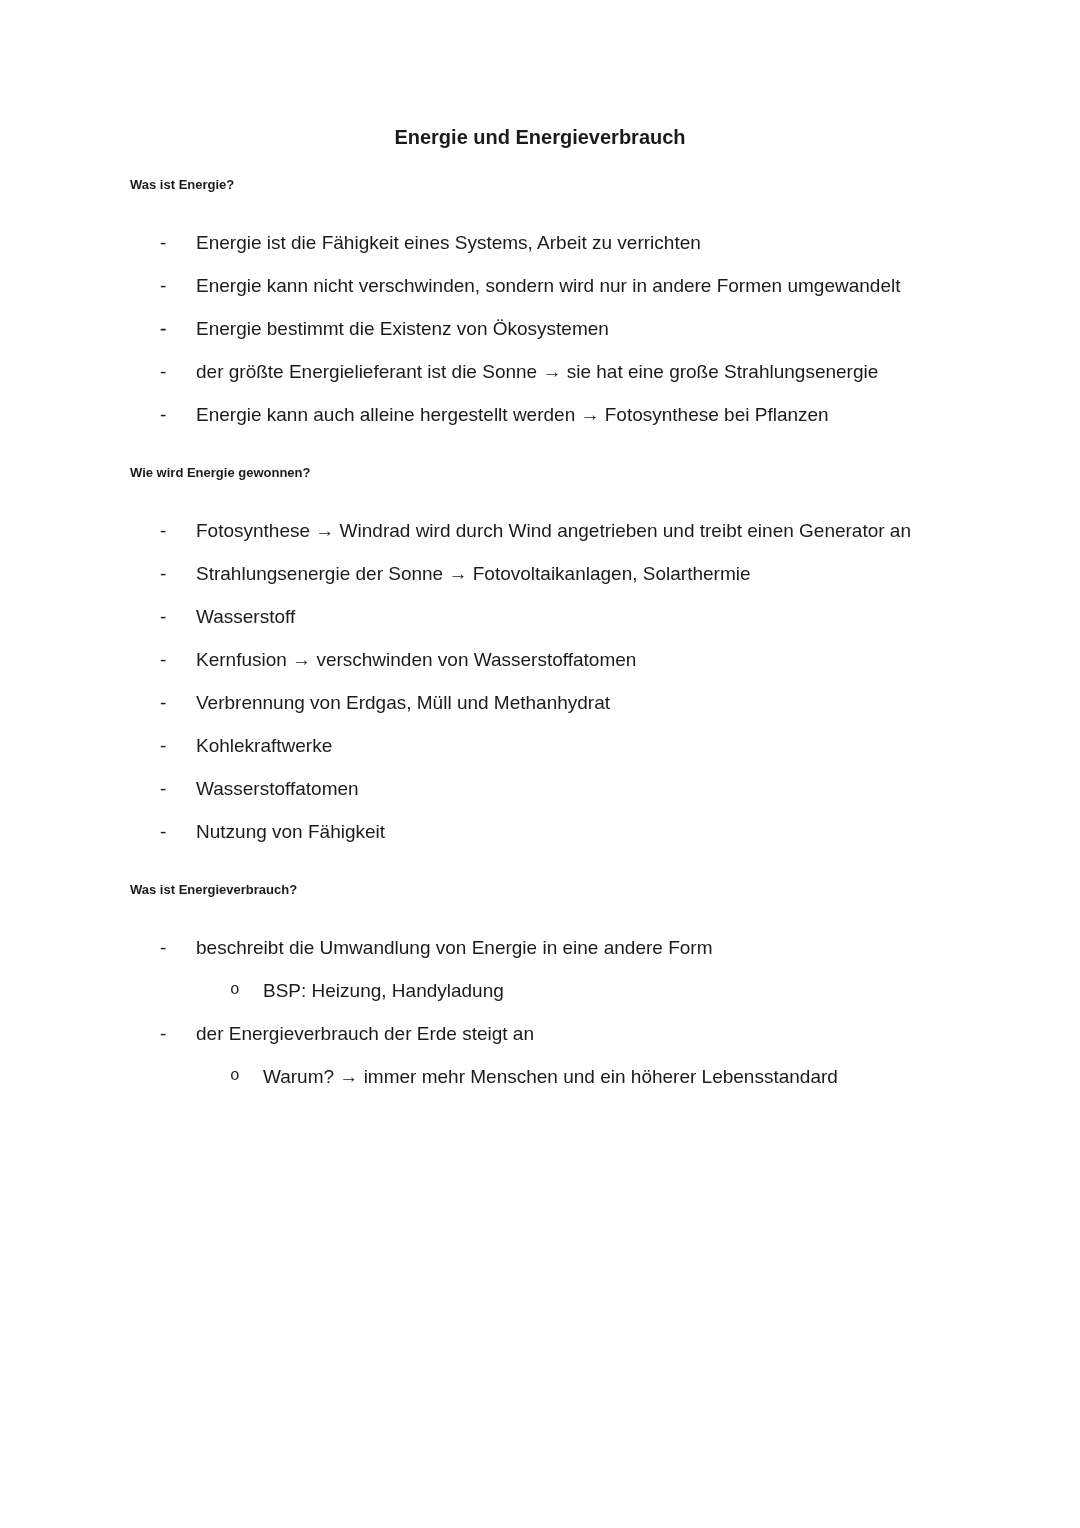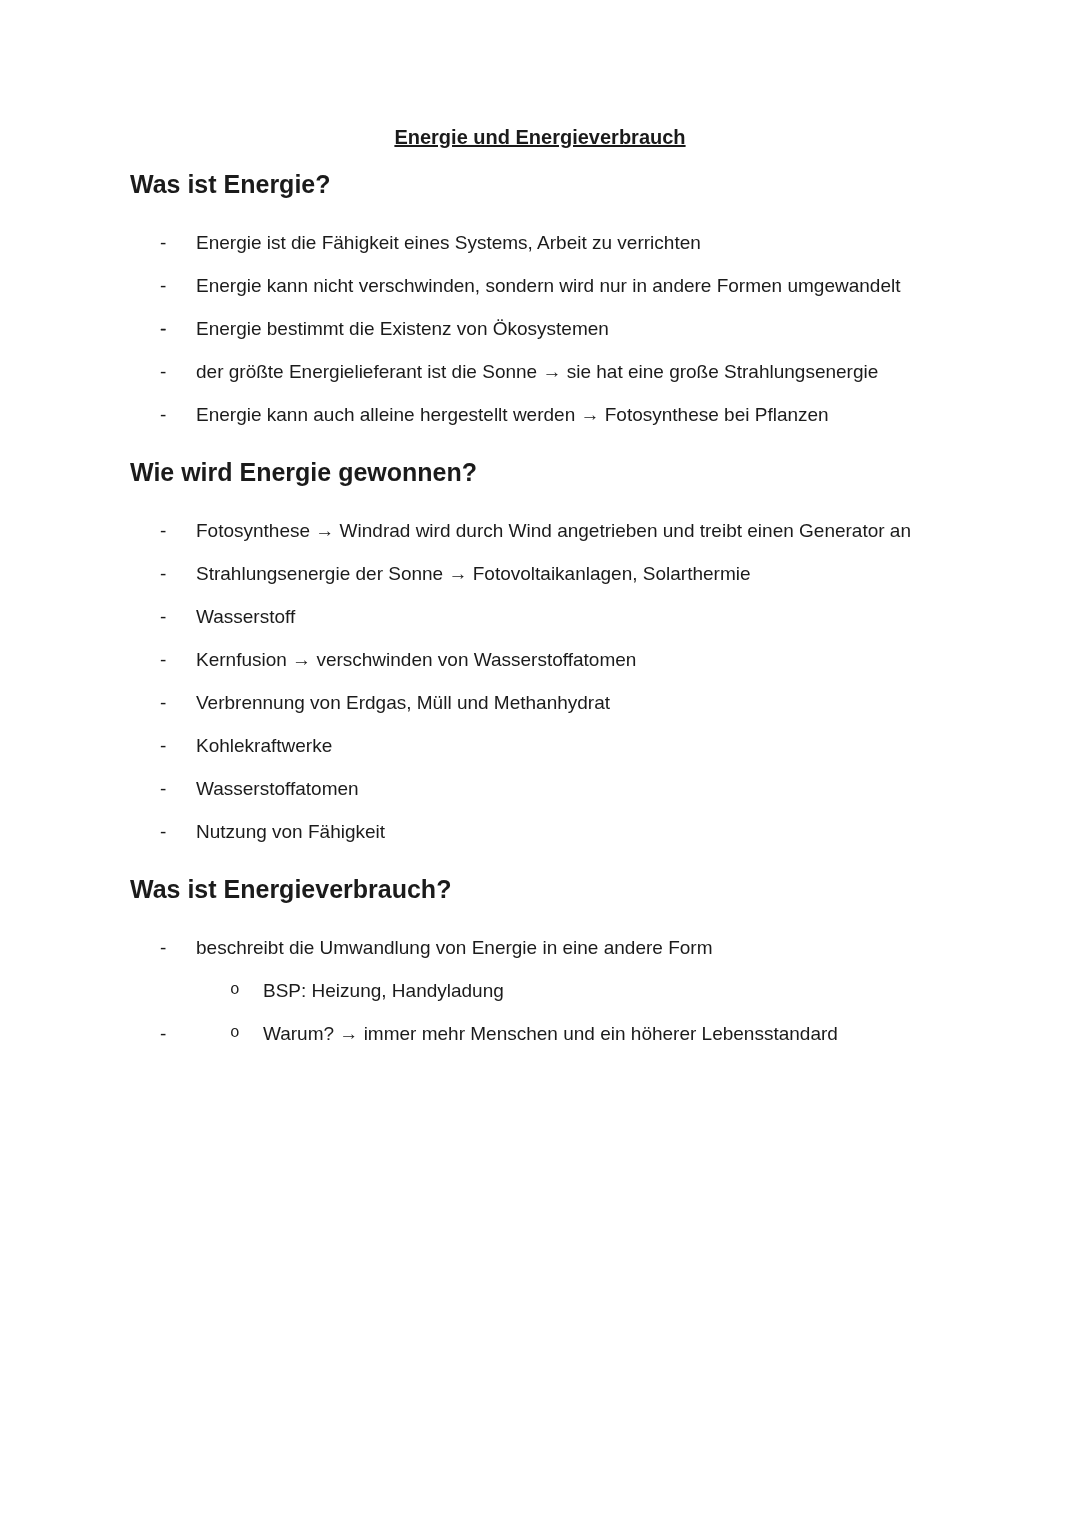--- a/index.html
+++ b/index.html
@@ -17,30 +17,29 @@
     font-family: "Liberation Sans", sans-serif;
     color: #1b1b1b;
     overflow: hidden;
   }
   .title {
     font-size: 20px;
     font-weight: 700;
     line-height: 43px;
     text-align: center;
     margin: 0 -160px 0 -130px; 
-    text-decoration: underline;
   }
   .section {
     margin-top: 15px;
   }
   .section:first-of-type {
     margin-top: 4px;
   }
   .section-heading {
-    font-size: 25px;
+    font-size: 13px;
     font-weight: 700;
     line-height: 43px;
     margin: 0 0 15px 0;
   }
   .list {
     list-style: none;
     margin: 0;
     padding: 0;
   }
   .item {
@@ -91,18 +90,18 @@
           <li class="item"><span class="bullet">-</span><span class="text">Kohlekraftwerke</span></li>
           <li class="item"><span class="bullet">-</span><span class="text">Wasserstoffatomen</span></li>
           <li class="item"><span class="bullet">-</span><span class="text">Nutzung von Fähigkeit</span></li>
         </ul>
       </div>
       <div class="section">
         <h2 class="section-heading">Was ist Energieverbrauch?</h2>
         <ul class="list">
           <li class="item"><span class="bullet">-</span><span class="text">beschreibt die Umwandlung von Energie in eine andere Form</span></li>
           <li class="item subitem"><span class="bullet">o</span><span class="text">BSP: Heizung, Handyladung</span></li>
-          <li class="item"><span class="bullet">-</span></li>
+          <li class="item"><span class="bullet">-</span><span class="text">der Energieverbrauch der Erde steigt an</span></li>
           <li class="item subitem"><span class="bullet">o</span><span class="text">Warum? → immer mehr Menschen und ein höherer Lebensstandard</span></li>
         </ul>
       </div>
     </div>
 </div>
 
 </body></html>

